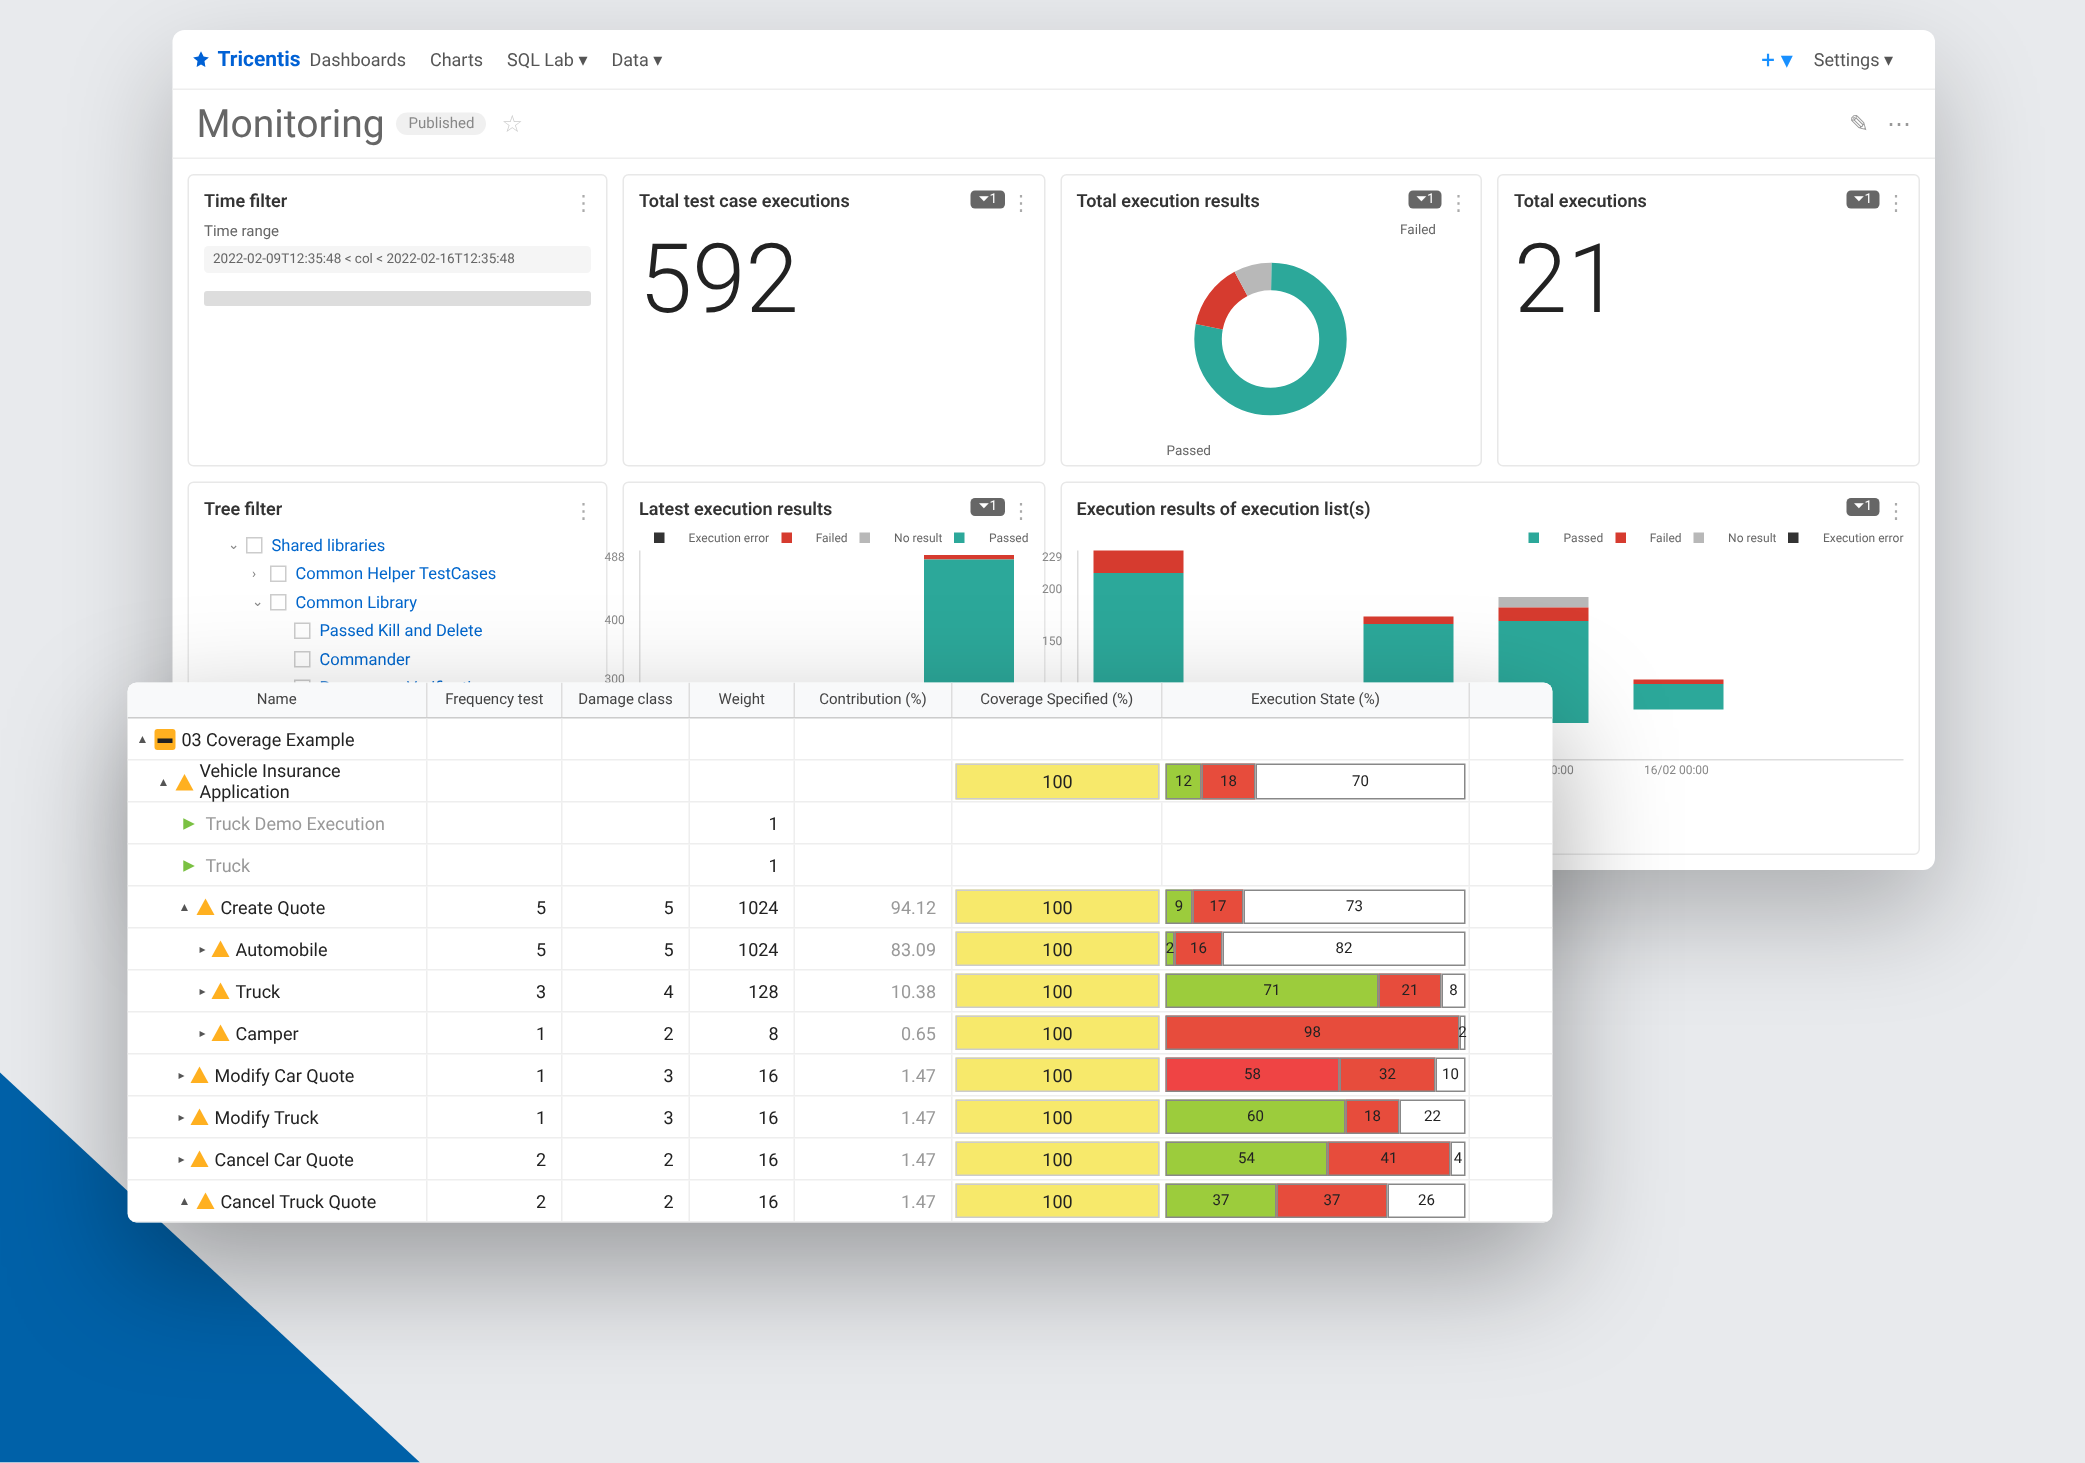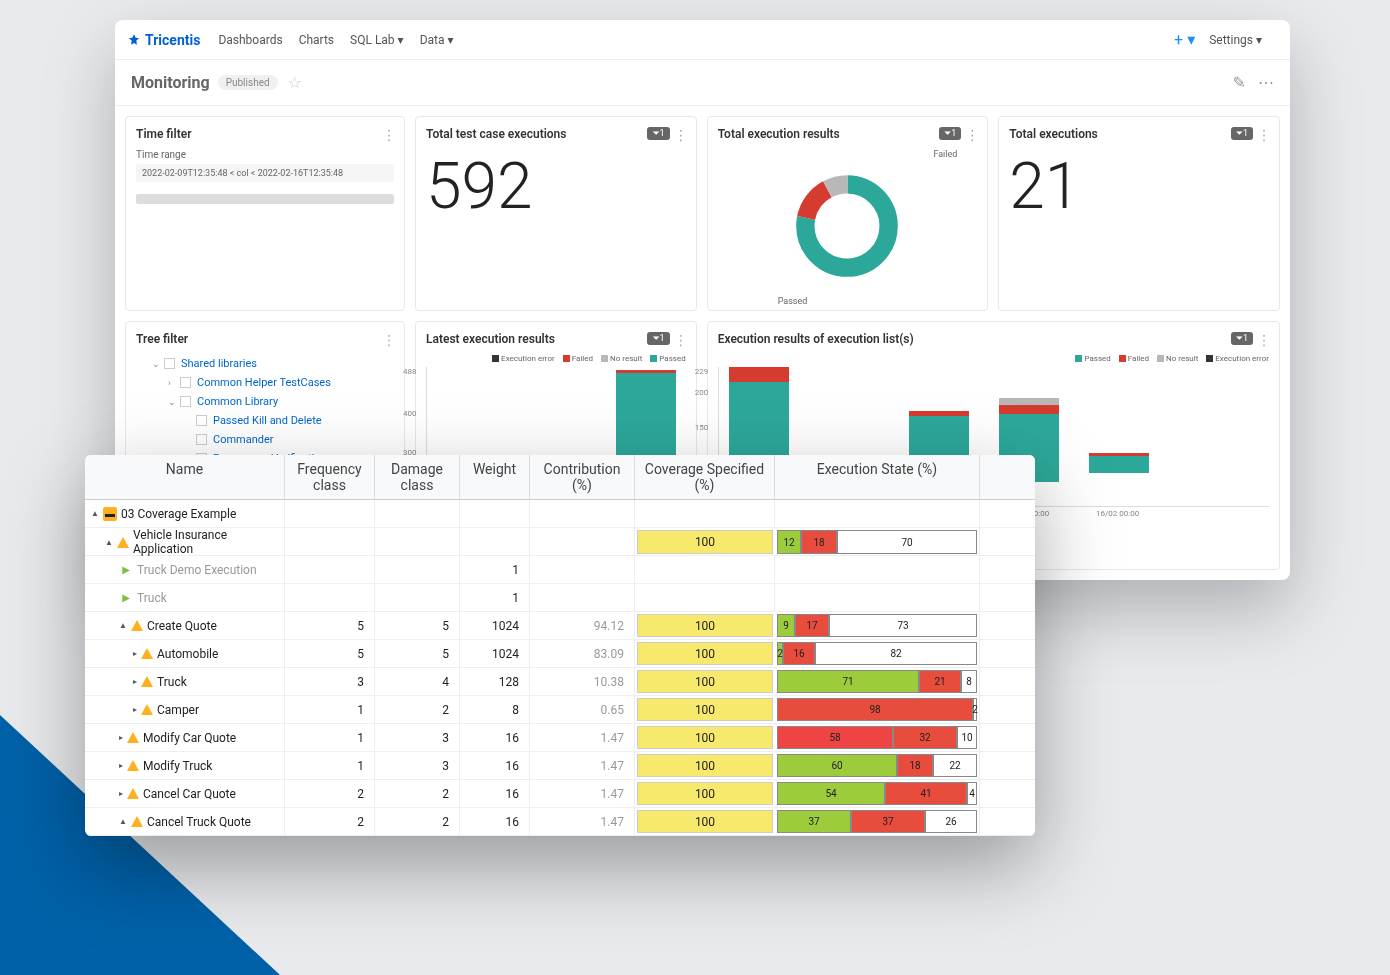--- a/index.html
+++ b/index.html
@@ -1,25 +1,25 @@
 <!DOCTYPE html>
 <html><head>
 <meta charset="utf-8">
 <style>
 *{box-sizing:border-box;margin:0;padding:0;font-family:-apple-system,BlinkMacSystemFont,"Segoe UI",Roboto,sans-serif}
 body{background:#e8eaed;width:1390px;height:975px;position:relative;overflow:hidden}
 .dash{position:absolute;left:115px;top:20px;width:1175px;height:560px;background:#fff;border-radius:8px;box-shadow:0 30px 70px rgba(0,0,0,.25)}
 .navbar{height:40px;border-bottom:1px solid #eee;display:flex;align-items:center;padding:0 12px;font-size:12px;color:#555}
-.brand{color:#0061d5;font-weight:700;font-size:14px;margin-right:18px;display:flex;align-items:center;gap:4px}
+.brand{color:#0061d5;font-weight:700;font-size:14px;margin-right:6px;display:flex;align-items:center;gap:4px}
 .brand svg{width:14px;height:14px}
 .navbar .nv{margin-right:16px;cursor:pointer}
 .navbar .sp{flex:1}
 .plus{color:#1890ff;font-size:16px;margin-right:14px;cursor:pointer}
 .titlebar{height:46px;display:flex;align-items:center;padding:0 16px;border-bottom:1px solid #eee}
-.titlebar h1{font-size:16px;font-weight:700;color:#666;margin-right:8px}
+.titlebar h1{font-size:26px;font-weight:400;color:#666;margin-right:8px}
 .pub{background:#f0f0f0;border-radius:10px;padding:2px 8px;font-size:10px;color:#888;margin-right:10px}
 .star{color:#ccc;cursor:pointer}
 .titlebar .sp{flex:1}
 .ed{color:#999;margin-left:12px;cursor:pointer}
 .grid{padding:10px;display:grid;grid-template-columns:280px 1fr 1fr 1fr;grid-template-rows:auto auto;gap:10px;height:calc(100% - 86px)}
 .card{background:#fff;border:1px solid #e8e8e8;border-radius:4px;padding:10px;position:relative}
 .ch{font-size:12px;font-weight:600;color:#333;margin-bottom:8px}
 .badge{position:absolute;right:26px;top:10px;background:#666;color:#fff;font-size:9px;padding:1px 5px;border-radius:3px}
 .dots{position:absolute;right:8px;top:10px;color:#aaa;font-size:14px;cursor:pointer}
 .tf{grid-row:1}
@@ -30,33 +30,33 @@
 .tree .cx{width:11px;height:11px;border:1px solid #ccc;margin-right:6px}
 .tree .ar{width:12px;color:#888;font-size:9px}
 .big{grid-row:1}
 .big .num{font-size:64px;font-weight:300;color:#222;margin-top:8px}
 .donut{display:flex;justify-content:center;align-items:center;height:calc(100% - 20px);position:relative}
 .donut svg{width:110px;height:110px}
 .donut .lb{position:absolute;font-size:9px;color:#666}
 .bars{grid-row:2;grid-column:2}
 .ebars{grid-row:2;grid-column:3/5}
 .leg{font-size:8px;color:#666;display:flex;gap:8px;justify-content:flex-end;margin-bottom:4px}
-.leg span{display:flex;align-items:center;gap:2px}
+.leg span{display:flex;align-items:center;gap:16px}
 .leg i{width:7px;height:7px;display:inline-block}
 .chart{display:flex;align-items:flex-end;height:140px;gap:30px;padding:0 10px;border-left:1px solid #ddd;border-bottom:1px solid #ddd;position:relative}
 .chart .yl{position:absolute;left:-24px;font-size:8px;color:#888}
 .bar{width:60px;display:flex;flex-direction:column}
 .seg{width:100%}
 .xl{display:flex;gap:30px;padding:2px 10px 0;font-size:8px;color:#888}
 .xl span{width:60px;text-align:center}
 
 .details{position:absolute;left:85px;top:455px;width:950px;background:#fff;border-radius:6px;box-shadow:0 30px 80px rgba(0,0,0,.35);overflow:hidden}
 .dtab{background:#b9ccdd;height:26px;display:flex;align-items:flex-end}
 .dtab .t{background:#f5f5f5;padding:4px 14px;font-size:11px;color:#444;border-radius:3px 3px 0 0;margin-left:4px}
-.dhdr{display:grid;grid-template-columns:200px 90px 85px 70px 105px 140px 205px;background:#f8f9fa;border-bottom:1px solid #ccc;font-size:14px;color:#444}
+.dhdr{display:grid;grid-template-columns:200px 90px 85px 70px 105px 140px 205px;background:#f8f9fa;border-bottom:1px solid #ccc;font-size:10px;color:#444}
 .dhdr div{padding:6px 4px;border-right:1px solid #ddd;text-align:center}
 .dhdr div:first-child{text-align:center}
 .row{display:grid;grid-template-columns:200px 90px 85px 70px 105px 140px 205px;border-bottom:1px solid #eee;font-size:12px;color:#222;height:28px}
 .row>div{border-right:1px solid #eee;display:flex;align-items:center;padding:0 6px}
 .row .nm{gap:4px}
 .row .num{justify-content:flex-end;padding-right:10px}
 .row .ctr{color:#999}
 .row .cov{background:#f7e96b;justify-content:center;margin:2px;border:1px solid #ccc}
 .row .ex{padding:2px;gap:0}
 .exseg{height:100%;display:flex;align-items:center;justify-content:center;font-size:10px;border:1px solid #888;margin:0}
@@ -263,21 +263,21 @@
           <span>15/02 00:00</span>
           <span>16/02 00:00</span>
         </div>
     </div>
   </div>
 </div>
 
 <div class="details">
   <div class="dhdr" id="dhdr">
       <div>Name</div>
-      <div>Frequency class</div>
+      <div>Frequency test</div>
       <div>Damage class</div>
       <div>Weight</div>
       <div>Contribution (%)</div>
       <div>Coverage Specified (%)</div>
       <div>Execution State (%)</div>
     </div>
   <div id="drows">
       <div class="row">
     <div class="nm" style="padding-left:6px;">
           <span class="tri">▲</span>

